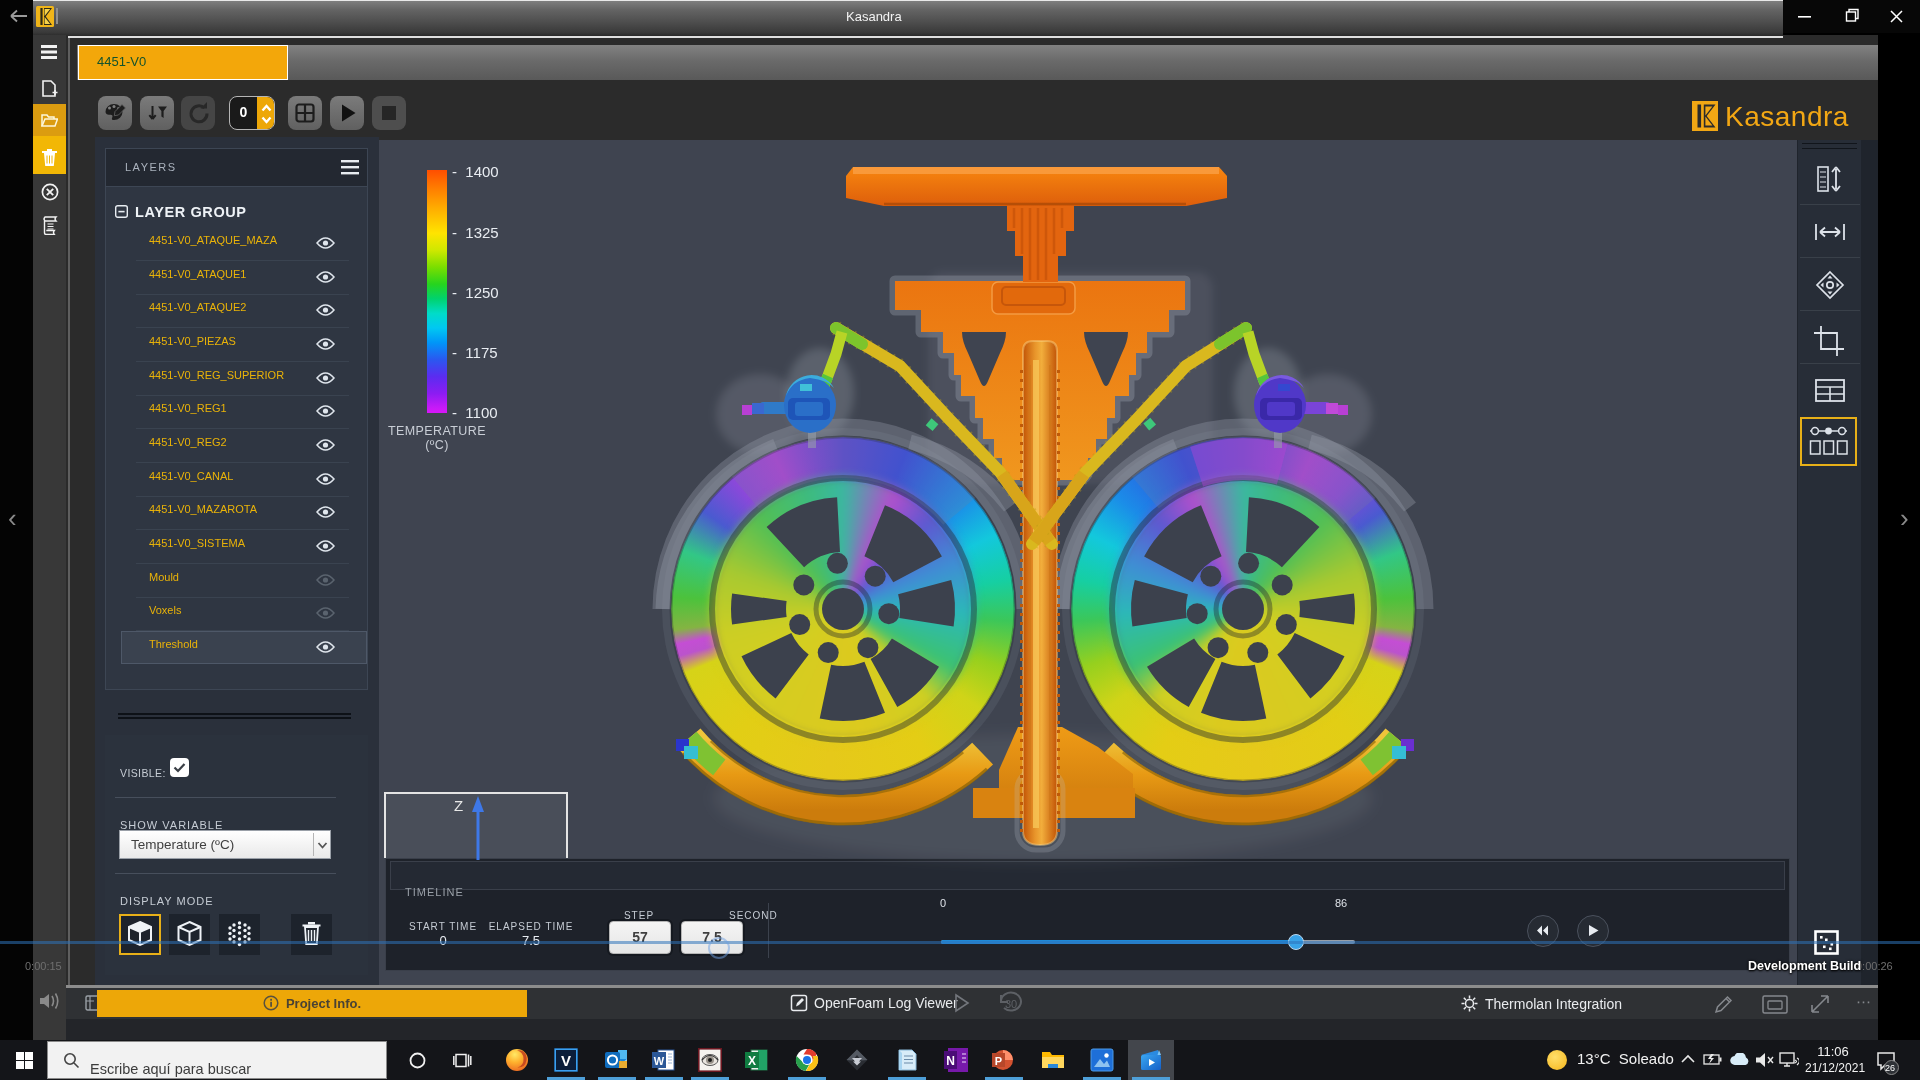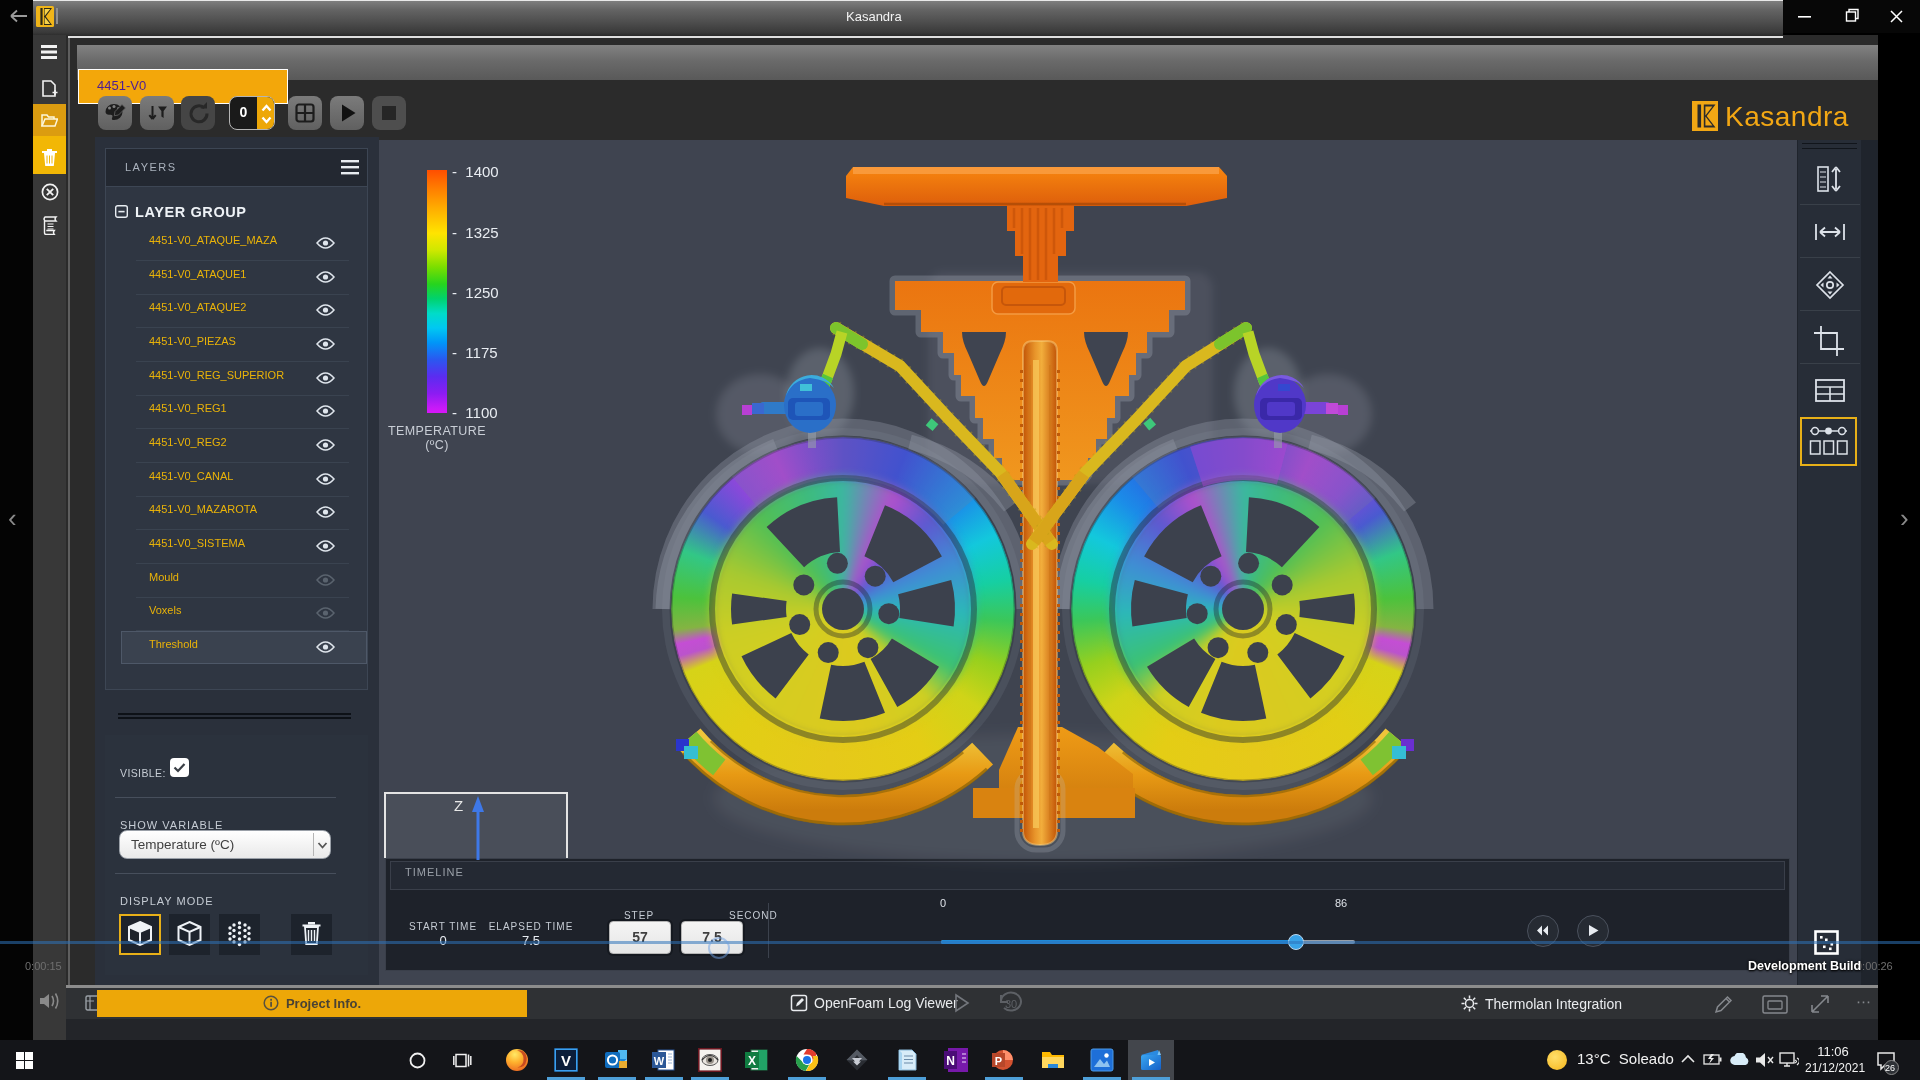--- a/index.html
+++ b/index.html
@@ -11,21 +11,21 @@
 #wincontrols{left:1783px;top:0;width:137px;height:33px;background:#070707;color:#fff;z-index:6;}
 #leftstrip{left:0;top:0;width:33px;height:1040px;background:#040404;}
 #rightstrip{left:1878px;top:0;width:42px;height:1040px;background:#000;}
 #sidebar{left:33px;top:35px;width:33px;height:1005px;background:#383838;}
 .siderow{position:absolute;left:0;width:33px;}
 #appbg{left:66px;top:35px;width:1812px;height:985px;background:#2b2b2b;}
 #frameline{left:68px;top:36px;width:1715px;height:2px;background:rgba(255,255,255,.85);}
 #framelineL{left:68px;top:36px;width:1.5px;height:984px;background:rgba(230,230,230,.28);}
 
 #tabstrip{left:77px;top:45px;width:1801px;height:35px;background:linear-gradient(#828282,#6a6a6a 45%,#595959);}
-#tab{left:78px;top:45px;width:210px;height:35px;background:#f3a70a;border:1.5px solid #fff;color:#4c1d95;font-size:13px;line-height:32px;padding-left:18px;margin-top:24px;}
+#tab{left:78px;top:45px;width:210px;height:35px;background:#f3a70a;border:1.5px solid #fff;color:#14532d;font-size:13px;line-height:32px;padding-left:18px;}
 
 .tbtn{position:absolute;top:96px;width:34px;height:34px;border-radius:8px;background:linear-gradient(#7b7b7b,#606060);}
 .tbtn svg{position:absolute;left:0;top:0;}
 #klogo{left:1692px;top:100px;width:170px;height:34px;}
 
 #leftcol{left:95px;top:137px;width:284px;height:848px;background:#2a303b;}
 #canvas{left:379px;top:140px;width:1418px;height:845px;background:#3f4450;}
 #rightpanel{left:1797px;top:140px;width:81px;height:845px;background:#1f242c;}
 #rpcol{left:1798px;top:140px;width:63px;height:845px;background:#272d37;}
 .rpcell{position:absolute;left:1800px;width:60px;height:52px;border-bottom:1px solid #394049;}
@@ -538,21 +538,21 @@
 <div class="abs" style="left:118px;top:713px;width:233px;height:2px;background:#0d1117;"></div>
 <div class="abs" style="left:118px;top:717px;width:233px;height:2px;background:#0d1117;"></div>
 <div class="abs" style="left:120px;top:763px;"><span class="small-label" style="letter-spacing:.4px;font-size:10.5px;">VISIBLE:</span></div>
 <div class="abs" style="left:170px;top:758px;width:19px;height:19px;background:#fff;border-radius:4px;">
   <svg width="19" height="19" viewBox="0 0 19 19">
         <path d="M4.5 9.5 l3.5 3.5 6.5 -7" stroke="#3a3f46" stroke-width="2.2" fill="none"></path>
       </svg>
 </div>
 <div class="abs" style="left:115px;top:797px;width:221px;height:1px;background:#474f5c;"></div>
 <div class="abs" style="left:120px;top:815px;"><span class="small-label">SHOW VARIABLE</span></div>
-<div class="abs" id="dropdown" style="left:119px;top:830px;width:212px;height:29px;background:linear-gradient(#ffffff,#e9e9e9);border:1px solid #9aa0a8;border-radius:8px;">
+<div class="abs" id="dropdown" style="left:119px;top:830px;width:212px;height:29px;background:linear-gradient(#ffffff,#e9e9e9);border:1px solid #9aa0a8;border-radius:0;">
   <div class="abs" style="left:11px;top:6px;color:#3f3f3f;font-size:13.5px;">Temperature (ºC)</div>
   <div class="abs" style="left:193px;top:2px;width:17px;height:23px;border-left:1px solid #b5b5b5;">
     <svg width="17" height="23" viewBox="0 0 17 23">
           <path d="M4.5 10 l4 4.5 4 -4.5" stroke="#555" stroke-width="1.8" fill="none"></path>
         </svg>
   </div>
 </div>
 <div class="abs" style="left:115px;top:873px;width:221px;height:1px;background:#474f5c;"></div>
 <div class="abs" style="left:120px;top:891px;"><span class="small-label">DISPLAY MODE</span></div>
 <div id="dispbtns">
@@ -598,21 +598,21 @@
   <svg width="41" height="41" viewBox="0 0 41 41">
     <path d="M14 13 l1.2 17 h10.6 L27 13 z" fill="none" stroke="#eef2f6" stroke-width="1.8"></path>
     <rect x="11.5" y="10.5" width="18" height="2" fill="#eef2f6"></rect>
           <rect x="17" y="8" width="7" height="2.5" fill="#eef2f6"></rect>
     <path d="M17.5 16 v11 M20.5 16 v11 M23.5 16 v11" stroke="#eef2f6" stroke-width="1.4"></path>
   </svg>
 </div>
 </div>
 <div class="abs" id="timeline"></div>
 <div class="abs" id="tlhead">
-  <div class="abs" style="left:14px;top:4px;color:#9aa0a8;font-size:11px;letter-spacing:1px;">TIMELINE</div>
+  <div class="abs" style="left:14px;top:24px;color:#9aa0a8;font-size:11px;letter-spacing:1px;">TIMELINE</div>
 </div>
 <div class="abs" style="left:408px;top:916px;width:70px;text-align:center;white-space:nowrap;"><span class="small-label" style="font-size:10px;margin-top:8px;">START TIME</span></div>
 <div class="abs" style="left:408px;top:933px;width:70px;text-align:center;color:#e8ecf1;font-size:13px;">0</div>
 <div class="abs" style="left:481px;top:916px;width:100px;text-align:center;white-space:nowrap;"><span class="small-label" style="font-size:10px;">ELAPSED TIME</span></div>
 <div class="abs" style="left:491px;top:933px;width:80px;text-align:center;color:#e8ecf1;font-size:13px;">7.5</div>
 <div class="abs" style="left:609px;top:905px;width:60px;text-align:center;"><span class="small-label" style="font-size:10px;">STEP</span></div>
 <div class="abs" style="left:609px;top:921px;width:62px;height:33px;background:linear-gradient(#f4f4f4,#e6e6e6);border:1px solid #b5b5b5;border-radius:4px;box-shadow:0 0 0 2px rgba(15,18,24,.55);color:#3f3f3f;font-size:14px;font-weight:bold;text-align:center;line-height:31px;">57</div>
 <div class="abs" style="left:681px;top:905px;width:62px;text-align:center;"><span class="small-label" style="font-size:10px;margin-left:48px;">SECOND</span></div>
 <div class="abs" style="left:681px;top:921px;width:62px;height:33px;background:linear-gradient(#f4f4f4,#e6e6e6);border:1px solid #b5b5b5;border-radius:4px;box-shadow:0 0 0 2px rgba(15,18,24,.55);color:#3f3f3f;font-size:14px;font-weight:bold;text-align:center;line-height:31px;">7.5</div>
 <div class="abs" style="left:708px;top:937px;width:22px;height:22px;border-radius:50%;border:2.5px solid rgba(110,160,225,.5);z-index:8;"></div>
@@ -684,20 +684,27 @@
 </svg>
 <div class="abs" style="left:1856px;top:993px;color:#85888d;font-size:15px;letter-spacing:2px;">⋯</div>
 <div class="abs" id="devbuild">Development Build</div>
 <div class="abs" id="taskbar">
   <svg class="abs" style="left:16px;top:12px;" width="17" height="17" viewBox="0 0 17 17">
     <rect x="0" y="0" width="8" height="8" fill="#fff"></rect>
         <rect x="9" y="0" width="8" height="8" fill="#fff"></rect>
     <rect x="0" y="9" width="8" height="8" fill="#fff"></rect>
         <rect x="9" y="9" width="8" height="8" fill="#fff"></rect>
   </svg>
+  <div class="abs" id="searchbox" style="left:47px;top:1px;width:340px;height:38px;background:#f2f2f2;border:1px solid #8a8a8a;">
+    <svg class="abs" style="left:15px;top:10px;" width="17" height="17" viewBox="0 0 17 17">
+      <circle cx="7" cy="7" r="5.2" fill="none" stroke="#444" stroke-width="1.6"></circle>
+      <path d="M11 11 l4.5 4.5" stroke="#444" stroke-width="1.6"></path>
+    </svg>
+    <div class="abs" style="left:42px;top:9px;color:#3c3c3c;font-size:14.5px;">Escribe aquí para buscar</div>
+  </div>
   <svg class="abs" style="left:409px;top:12px;" width="17" height="17" viewBox="0 0 17 17">
         <circle cx="8.5" cy="8.5" r="7" fill="none" stroke="#f0f0f0" stroke-width="1.8"></circle>
       </svg>
   <svg class="abs" style="left:453px;top:12px;" width="19" height="17" viewBox="0 0 19 17">
     <rect x="3" y="2.5" width="10" height="12" fill="none" stroke="#f0f0f0" stroke-width="1.5"></rect>
     <path d="M15.5 2.5 v12 M17.8 4 v9 M0.8 4 v9" stroke="#f0f0f0" stroke-width="1.5"></path>
   </svg>
 </div>
 <div id="tbicons">
   <svg class="tbicon" style="left:505px;" width="24" height="24" viewBox="0 0 24 24">

